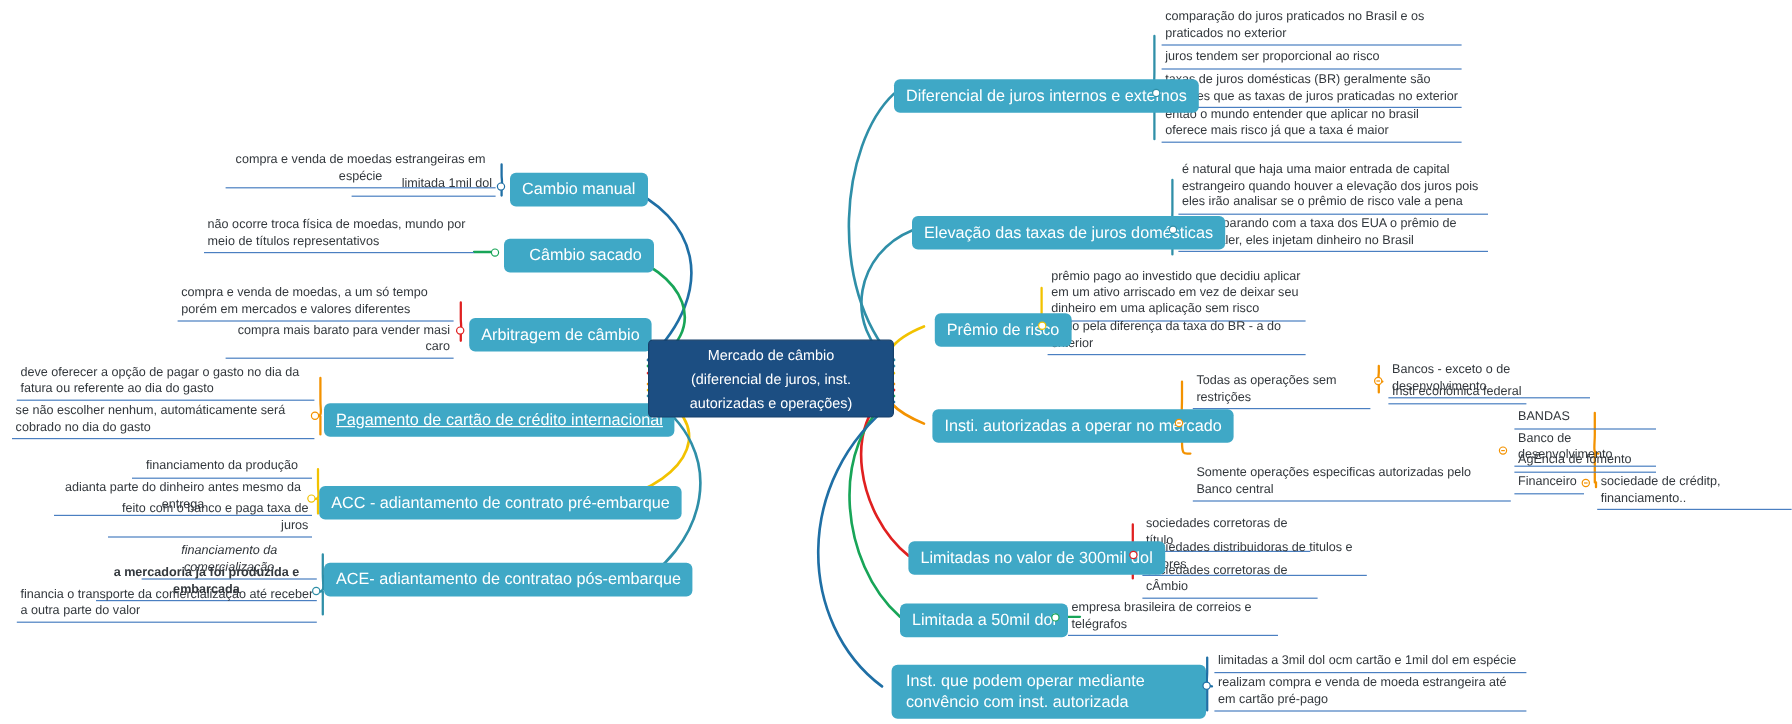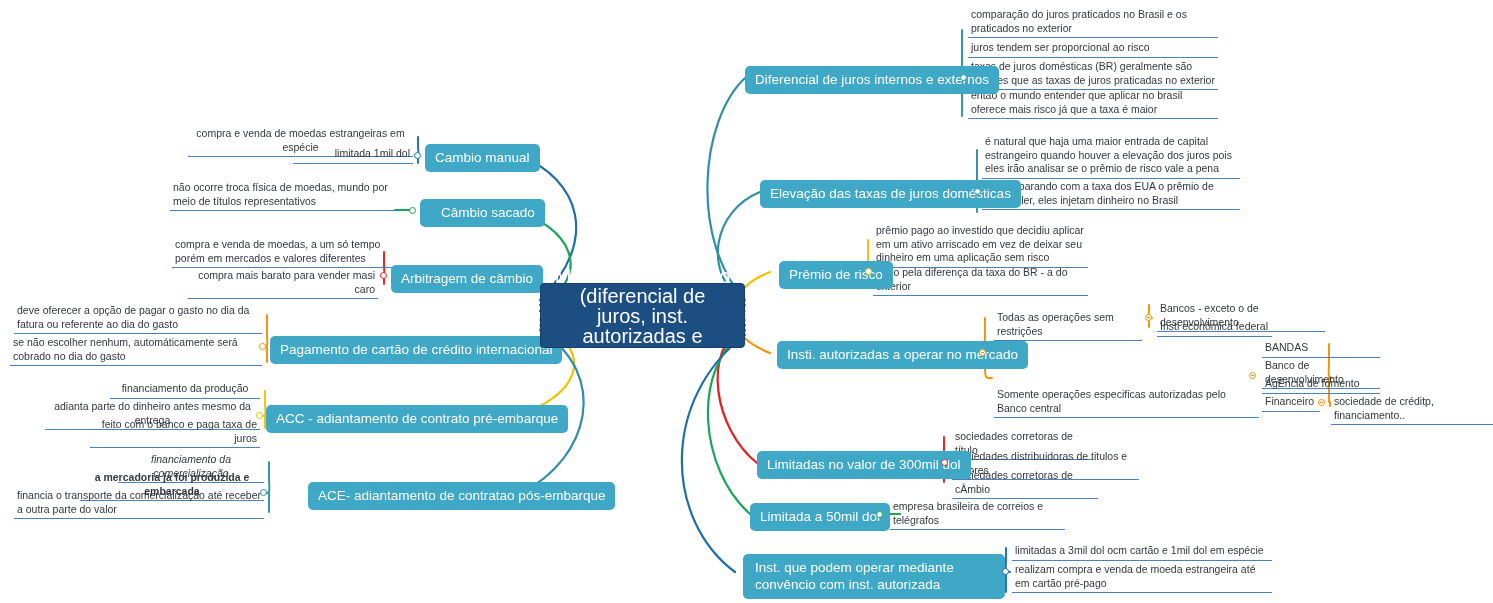--- a/index.html
+++ b/index.html
@@ -7,21 +7,21 @@
     width:1493px;height:603px;position:relative;overflow:hidden;
     font-family:"Liberation Sans","DejaVu Sans",sans-serif;
     -webkit-font-smoothing:antialiased;
   }
   #canvas{position:absolute;inset:0;width:1493px;height:603px;}
   svg.links{position:absolute;left:0;top:0;width:1493px;height:603px;pointer-events:none;}
 
   
   .central{
     position:absolute;background:#1c4e82;border:1px solid #163f6a;border-radius:4px;
-    color:#ffffff;font-size:20px;line-height:20px;text-align:center;
+    color:#ffffff;font-size:12px;line-height:20px;text-align:center;
     display:flex;align-items:center;justify-content:center;
     padding:8px 12px;box-sizing:border-box;z-index:6;
   }
   .central span{display:block;}
 
   
   .pill{
     position:absolute;background:#3fa8c6;border-radius:5px;color:#ffffff;
     font-size:13.5px;line-height:17px;padding:5px 10px 6px 10px;
     box-sizing:border-box;white-space:nowrap;z-index:5;
@@ -263,28 +263,28 @@
   </div>
   <div class="dot green" style="left:409px;top:207px;"></div>
   <div class="leaf ul" style="left:170px;top:181px;width:225px;">
     <span>não ocorre troca física de moedas, mundo por meio de títulos representativos</span>
   </div>
 
   <div class="pill" style="left:391px;top:265px;">
     <span>Arbitragem de câmbio</span>
   </div>
   <div class="dot red" style="left:380px;top:272px;"></div>
-  <div class="leaf ul" style="left:148px;top:238px;width:230px;margin-left:24px;">
+  <div class="leaf ul" style="left:148px;top:238px;width:230px;">
     <span>compra e venda de moedas, a um só tempo porém em mercados e valores diferentes</span>
   </div>
   <div class="leaf ul r" style="left:188px;top:269px;width:190px;">
     <span>compra mais barato para vender masi caro</span>
   </div>
 
-  <div class="pill" style="left:270px;top:336px;">
+  <div class="pill" style="left:270px;top:336px;text-decoration:underline;">
     <span>Pagamento de cartão de crédito internacional</span>
   </div>
   <div class="dot orange" style="left:259px;top:343px;"></div>
   <div class="leaf ul" style="left:14px;top:304px;width:248px;">
     <span>deve oferecer a opção de pagar o gasto no dia da fatura ou referente ao dia do gasto</span>
   </div>
   <div class="leaf ul" style="left:10px;top:336px;width:252px;">
     <span>se não escolher nenhum, automáticamente será cobrado no dia do gasto</span>
   </div>
 
@@ -295,21 +295,21 @@
   <div class="leaf ul c" style="left:110px;top:382px;width:150px;">
     <span>financiamento da produção</span>
   </div>
   <div class="leaf ul c" style="left:45px;top:400px;width:215px;">
     <span>adianta parte do dinheiro antes mesmo da entrega</span>
   </div>
   <div class="leaf ul r" style="left:90px;top:418px;width:170px;">
     <span>feito com o banco e paga taxa de juros</span>
   </div>
 
-  <div class="pill" style="left:270px;top:482px;margin-left:38px;">
+  <div class="pill" style="left:270px;top:469px;">
     <span>ACE- adiantamento de contratao pós-embarque</span>
   </div>
   <div class="dot teal" style="left:260px;top:489px;"></div>
   <div class="leaf ul c" style="left:118px;top:453px;width:146px;font-style:italic;">
     <span>financiamento da comercialização</span>
   </div>
   <div class="leaf ul c" style="left:80px;top:471px;width:184px;font-weight:bold;">
     <span>a mercadoria ja foi produzida e embarcada</span>
   </div>
   <div class="leaf ul" style="left:14px;top:489px;width:250px;">

